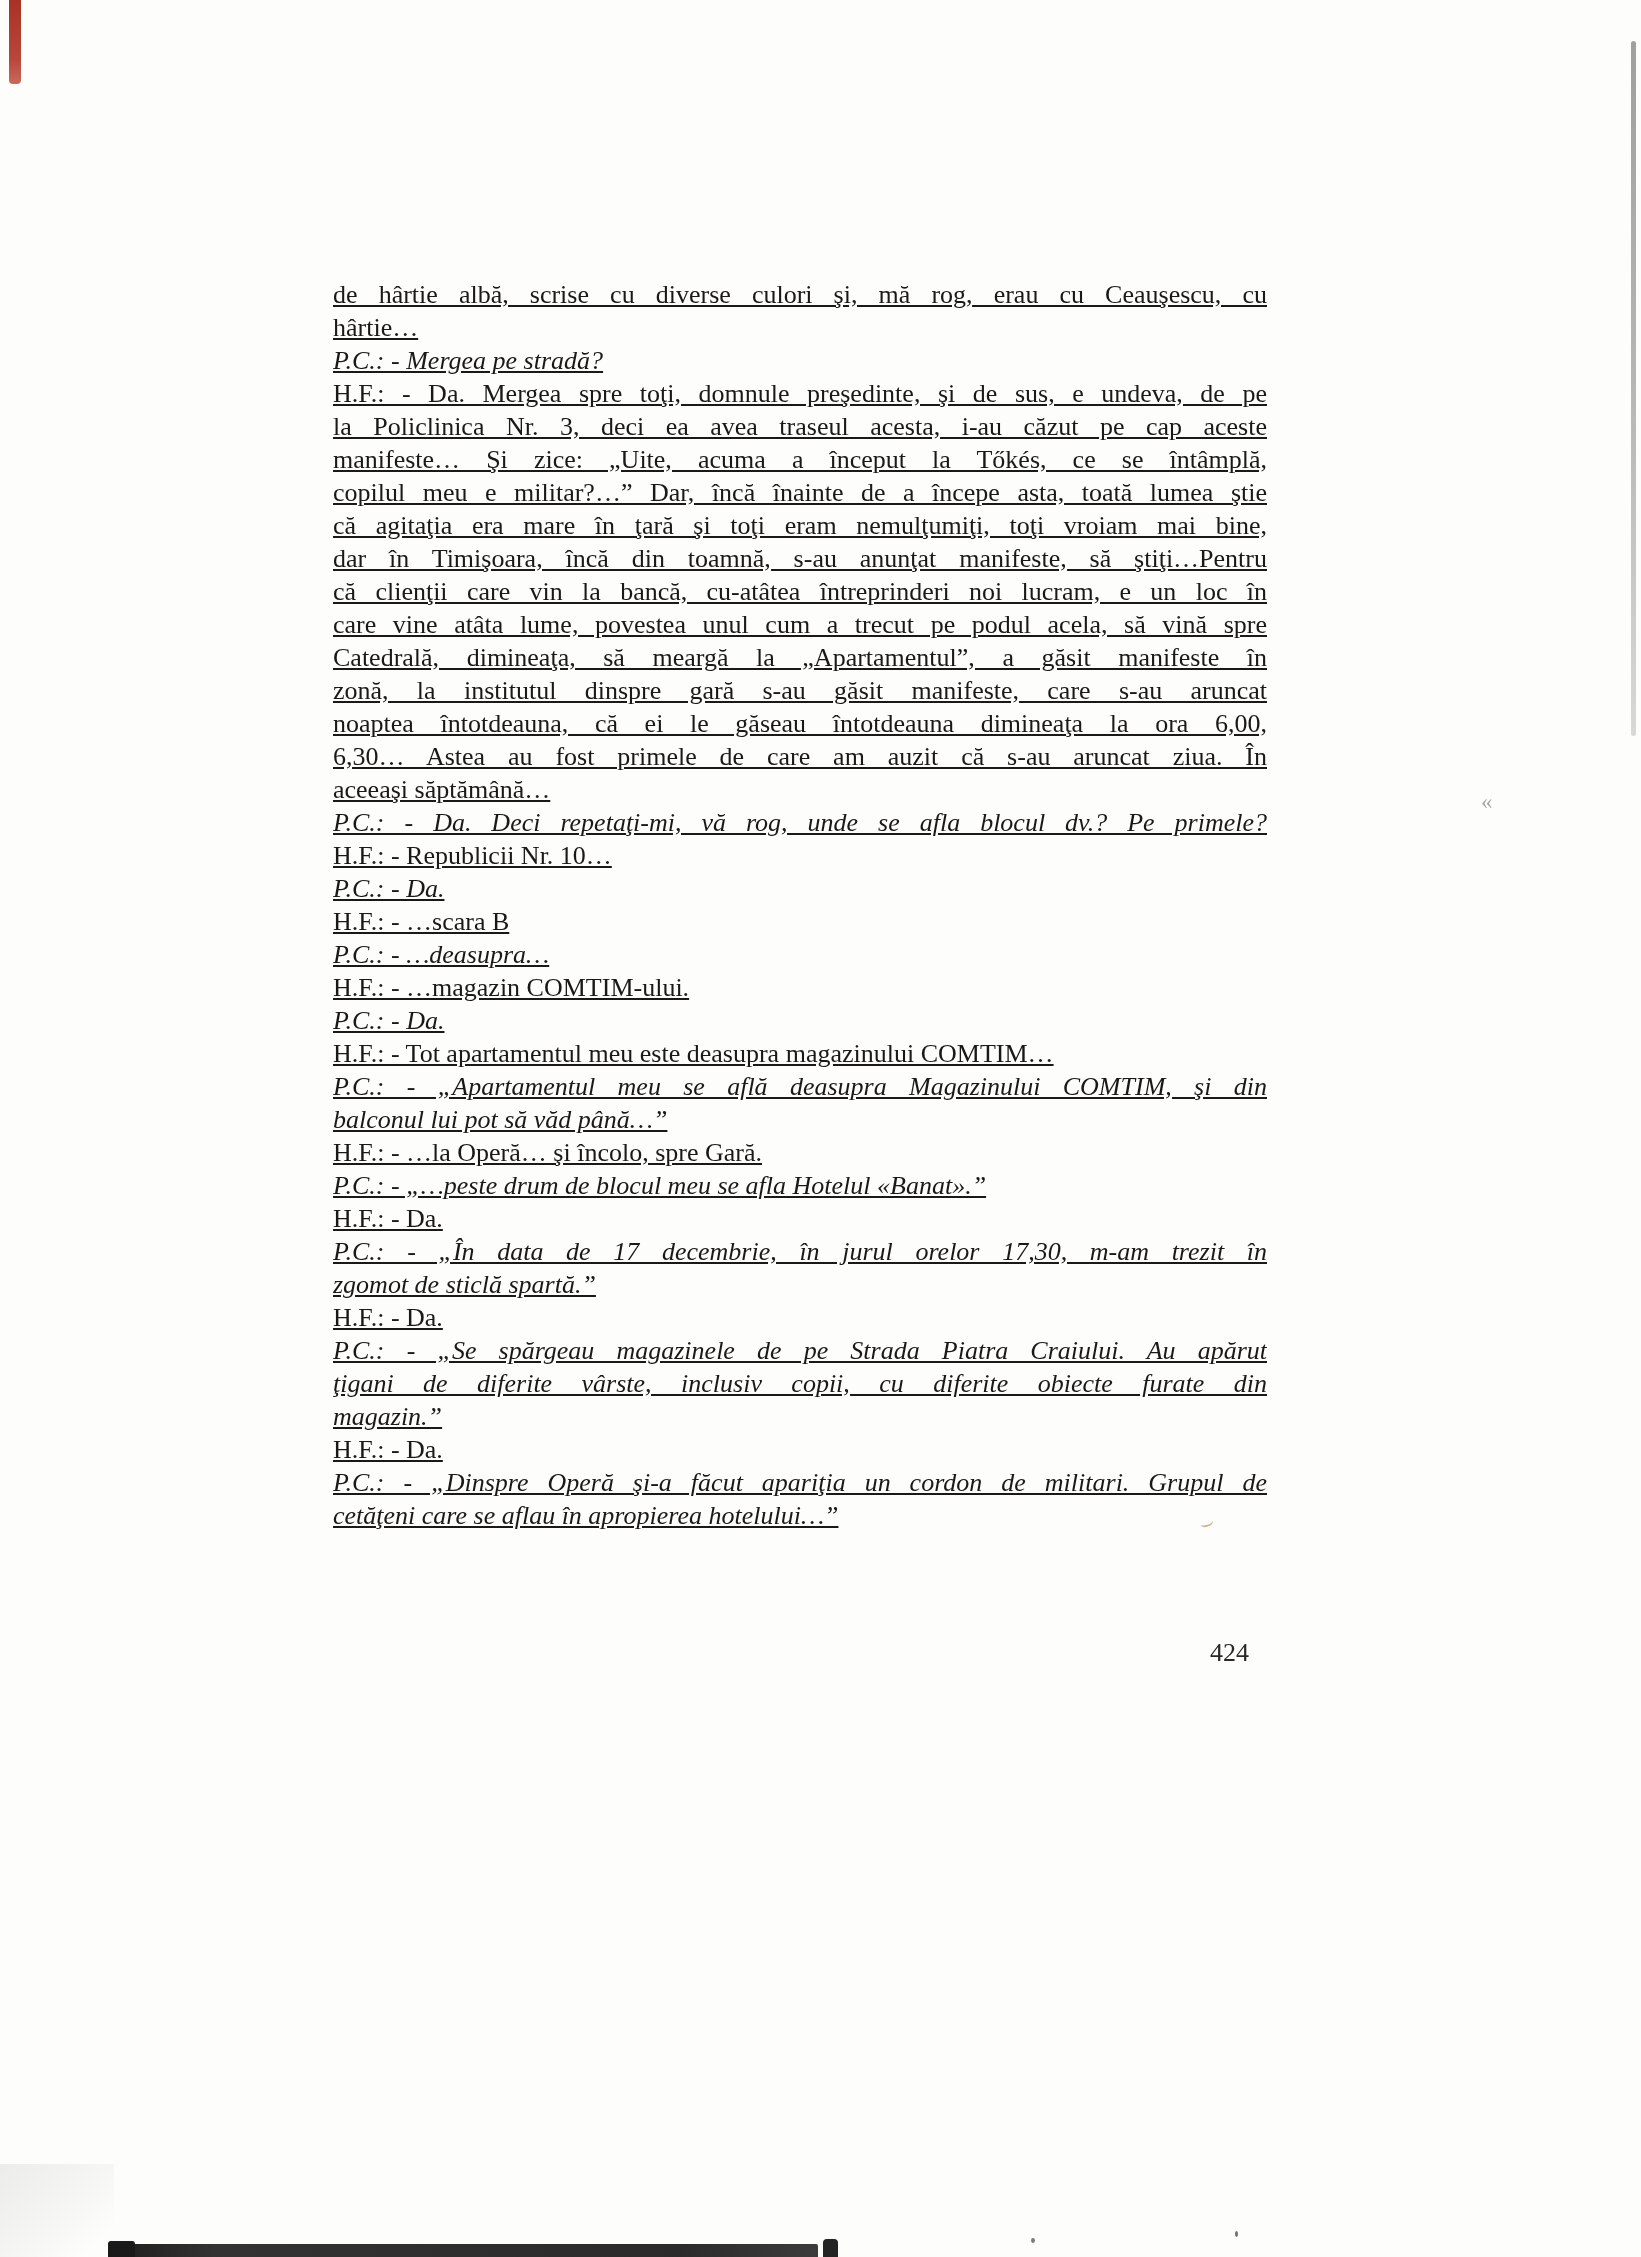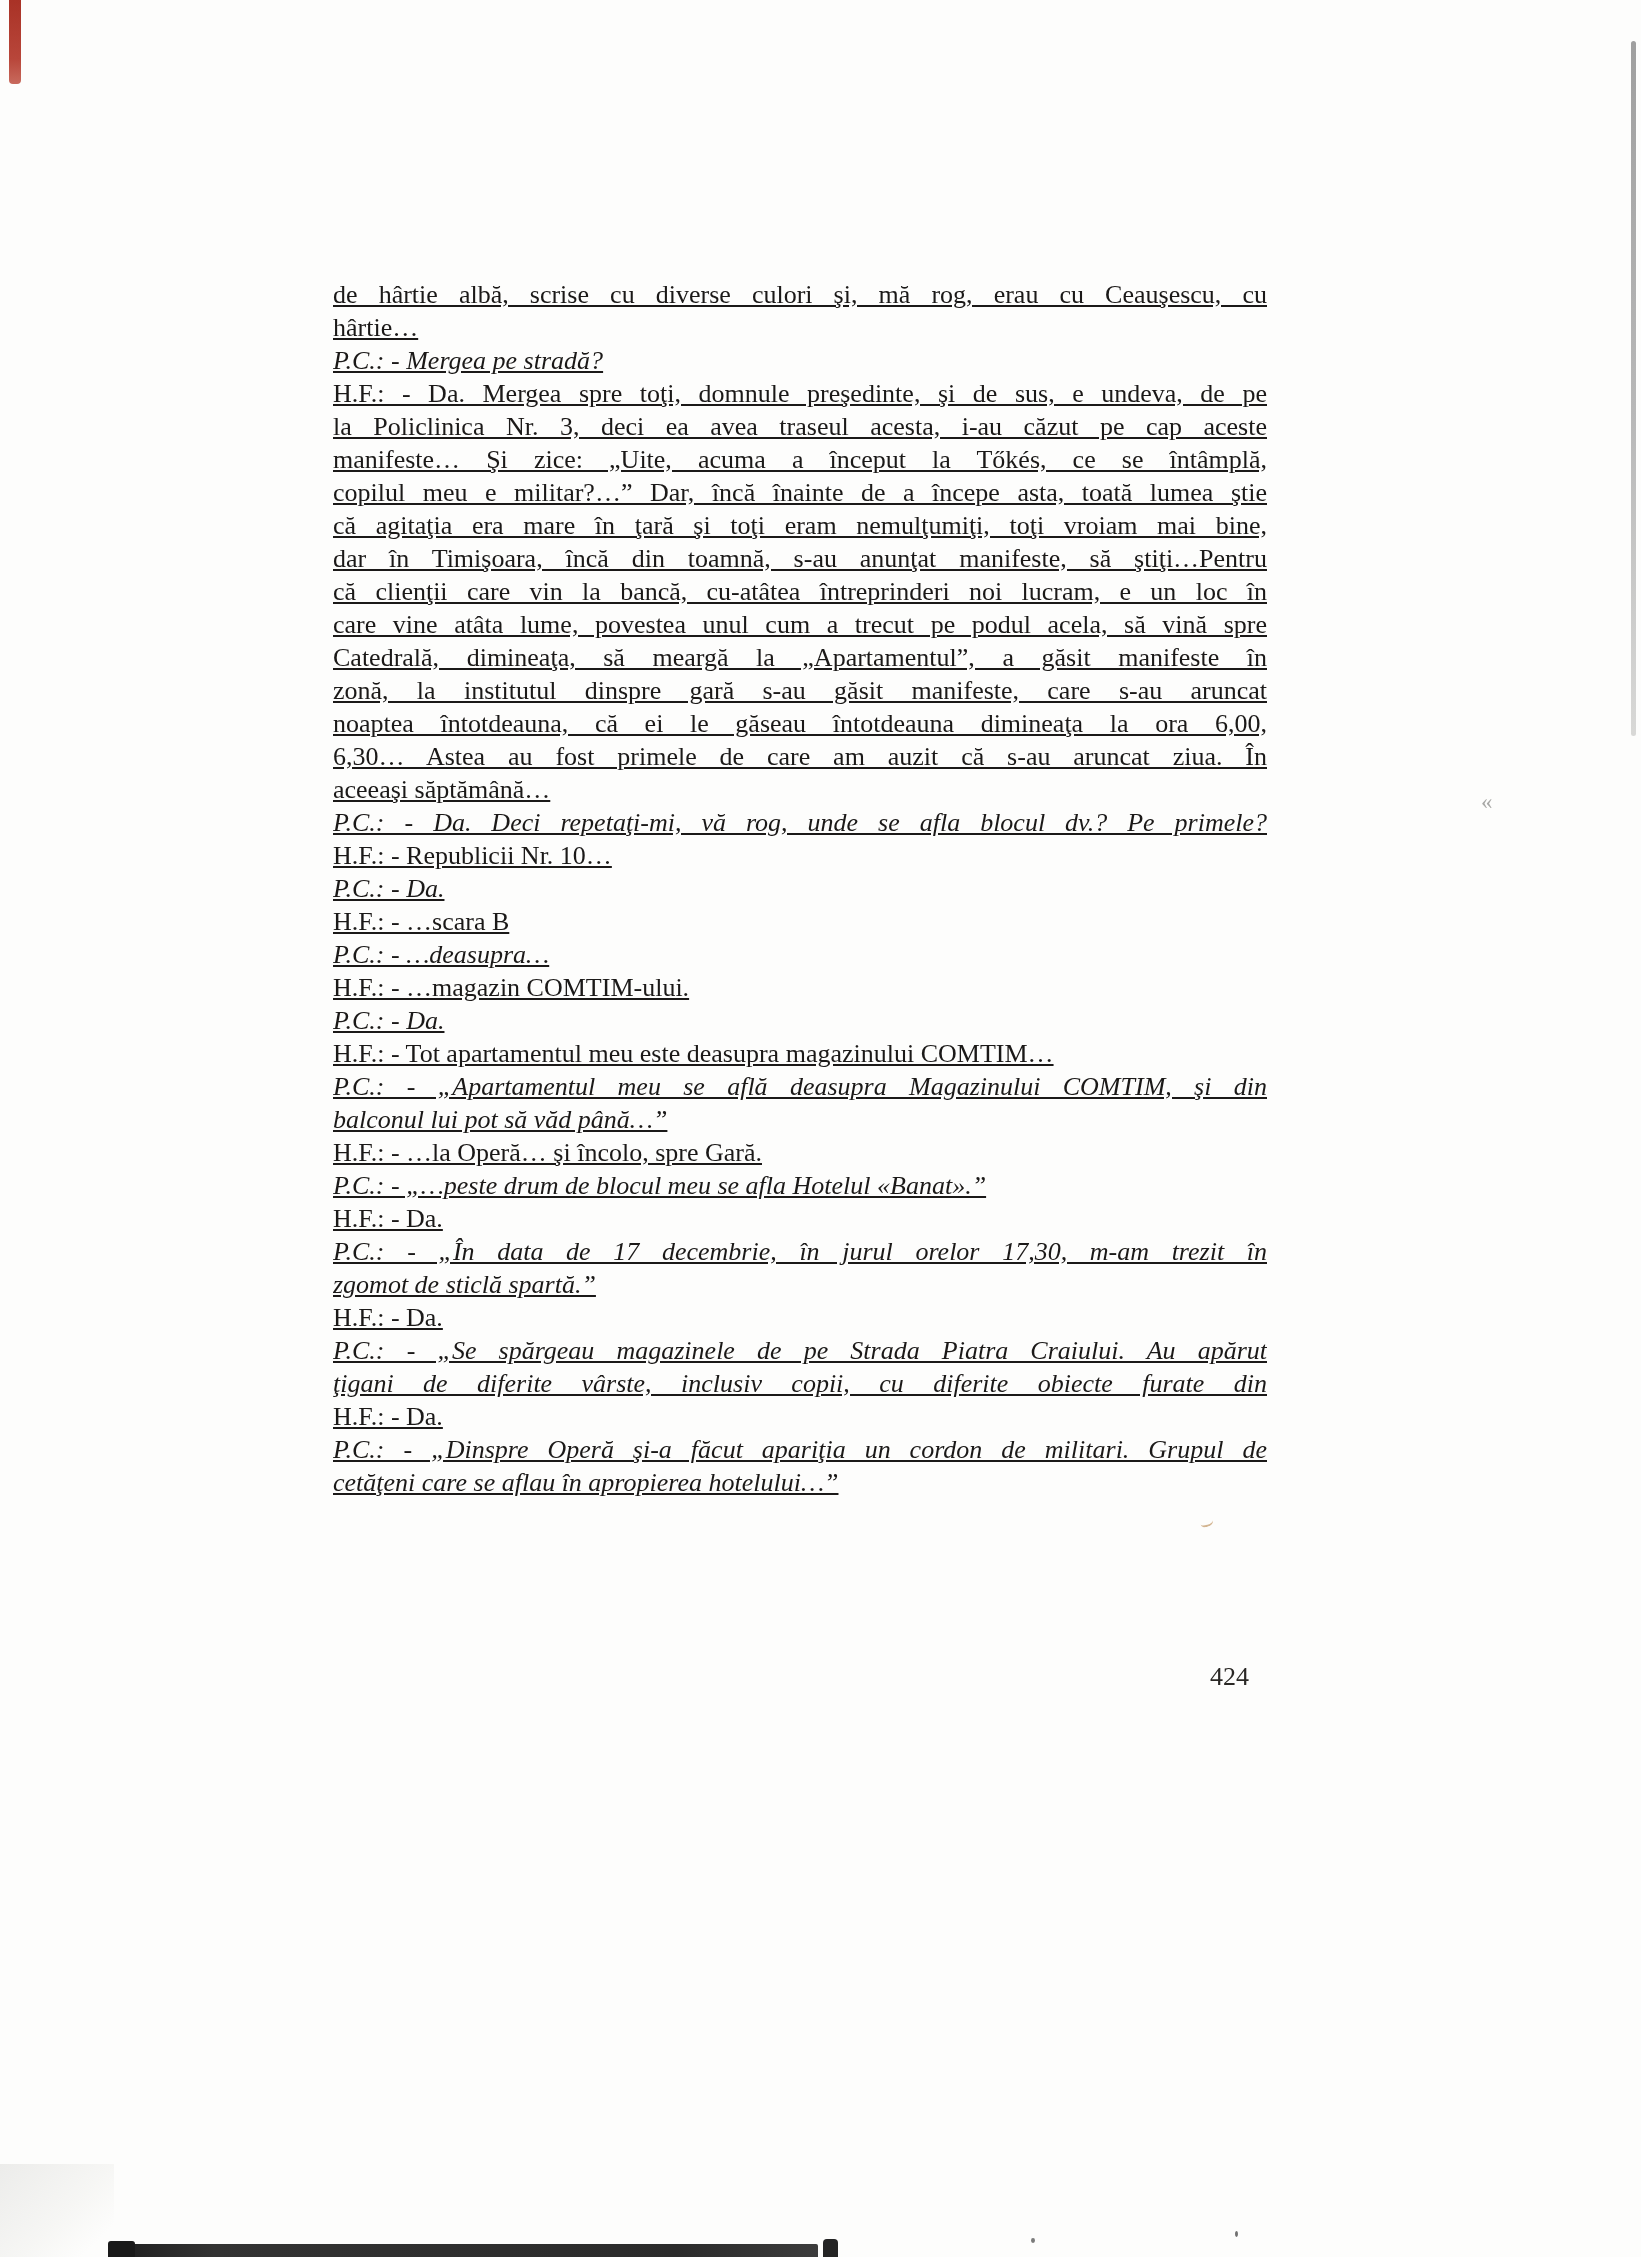--- a/index.html
+++ b/index.html
@@ -27,21 +27,20 @@
     text-decoration:underline;
   }
   .line.i{font-style:italic;}
   .line.j{text-align:justify;}
   .line.j::after{content:"";display:inline-block;width:100%;height:0;}
   .page-number{
     position:absolute;
     left:1210px;top:1638px;
     font-size:26px;line-height:29px;
     color:#2a2825;
-    margin-top:24px;
   }
   
   .artifact{position:absolute;pointer-events:none;}
   .red-tick{
     left:8.7px;top:0;width:12.6px;height:84px;
     background:linear-gradient(to bottom,#a93226,#b8463a 70%,#c86a5d);
     border-radius:0 0 3.9px 3.9px;
   }
   .right-line{
     left:1631px;top:41px;width:4.8px;height:695px;
@@ -124,20 +123,21 @@
       <div class="line i j">P.C.: - „Apartamentul meu se află deasupra Magazinului COMTIM, şi din</div>
       <div class="line i">balconul lui pot să văd până…”</div>
       <div class="line">H.F.: - …la Operă… şi încolo, spre Gară.</div>
       <div class="line i">P.C.: - „…peste drum de blocul meu se afla Hotelul «Banat».”</div>
       <div class="line">H.F.: - Da.</div>
       <div class="line i j">P.C.: - „În data de 17 decembrie, în jurul orelor 17,30, m-am trezit în</div>
       <div class="line i">zgomot de sticlă spartă.”</div>
       <div class="line">H.F.: - Da.</div>
       <div class="line i j">P.C.: - „Se spărgeau magazinele de pe Strada Piatra Craiului. Au apărut</div>
       <div class="line i j">ţigani de diferite vârste, inclusiv copii, cu diferite obiecte furate din</div>
+      <div class="line i">magazin.”</div>
       <div class="line">H.F.: - Da.</div>
       <div class="line i j">P.C.: - „Dinspre Operă şi-a făcut apariţia un cordon de militari. Grupul de</div>
       <div class="line i">cetăţeni care se aflau în apropierea hotelului…”</div>
     </div>
 
   <div class="page-number">424</div>
 
 </div>
 
 

